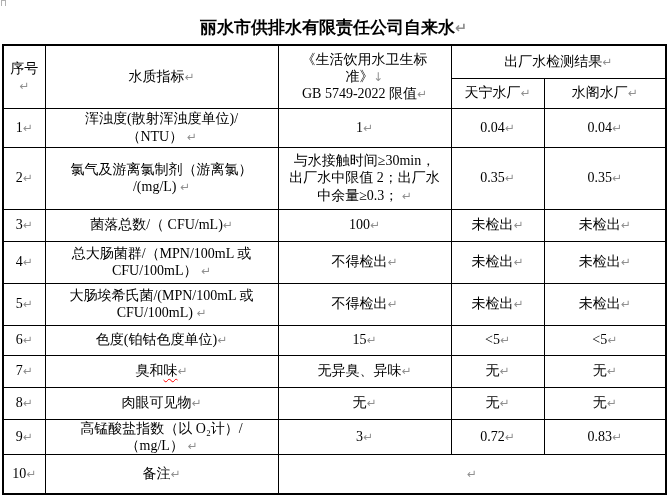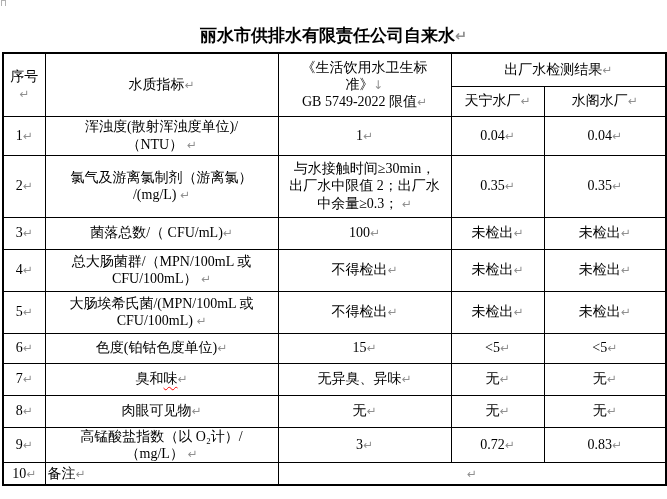--- a/index.html
+++ b/index.html
@@ -7,21 +7,21 @@
     width:667px;height:499px;background:#ffffff;color:#000;
     font-family:"Liberation Serif","DejaVu Serif",serif;
     position:relative;overflow:hidden;
   }
   .corner-mark{
     position:absolute;top:-2px;left:0;color:#9a9a9a;font-size:9px;
     font-family:"DejaVu Sans",sans-serif;line-height:10px;
   }
   .title{
     text-align:center;font-weight:bold;font-size:17px;line-height:26px;
-    padding-top:23px;
+    padding-top:15px;
   }
   table{
     border-collapse:collapse;table-layout:fixed;
     width:663px;margin:3px 0 0 2px;
     border:2px solid #000;
   }
   th,td{
     border:1px solid #000;
     font-weight:normal;font-size:14px;line-height:1.22;
     text-align:center;vertical-align:middle;
@@ -31,22 +31,22 @@
   thead tr:nth-child(2){height:30px;}
   tbody tr:nth-child(1){height:39px;}
   tbody tr:nth-child(2){height:62px;}
   tbody tr:nth-child(3){height:32px;}
   tbody tr:nth-child(4){height:42px;}
   tbody tr:nth-child(5){height:42px;}
   tbody tr:nth-child(6){height:30px;}
   tbody tr:nth-child(7){height:32px;}
   tbody tr:nth-child(8){height:32px;}
   tbody tr:nth-child(9){height:35px;}
-  tbody tr:nth-child(10){height:23px;}
-  td.left{text-align:left;}
+  tbody tr:nth-child(10){height:40px;}
+  td.left{text-align:center;}
   .mark{
     color:#909090;font-family:"DejaVu Sans",sans-serif;
     font-size:0.85em;
   }
   .wavy{
     text-decoration-line:underline;
     text-decoration-style:wavy;
     text-decoration-color:#ff0000;
     text-decoration-thickness:1px;
     text-underline-offset:3px;

